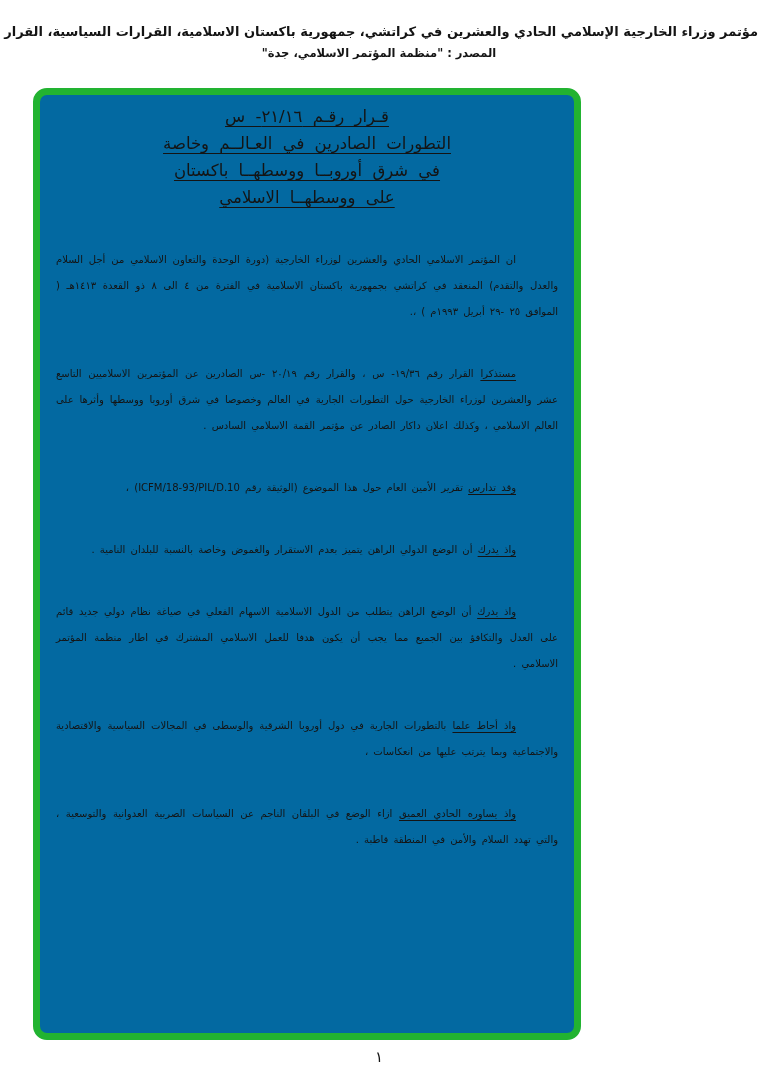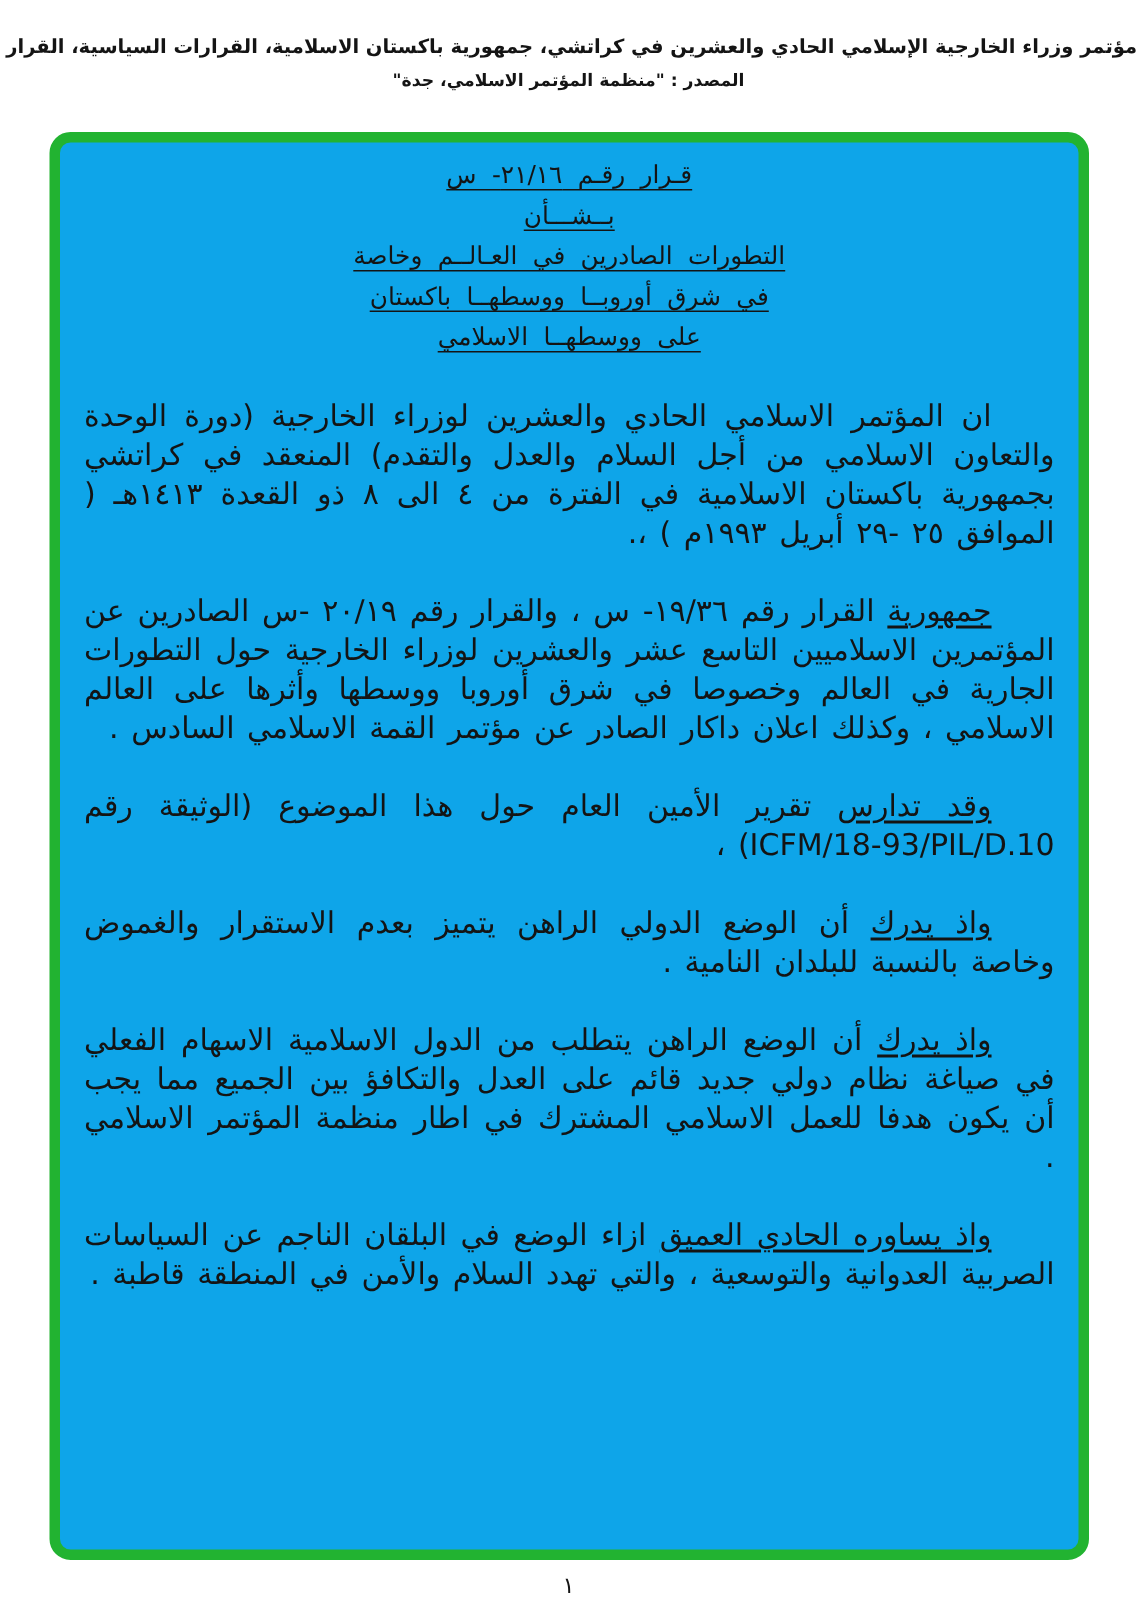--- a/index.html
+++ b/index.html
@@ -17,42 +17,42 @@
   }
   .header-line1 {
     font-size: 13px; font-weight: bold; white-space: nowrap; letter-spacing: 0;
   }
   .header-line2 {
     font-size: 11.5px; font-weight: bold; margin-top: 7px;
   }
   .doc-frame {
     position: absolute; left: 33px; top: 88px;
     box-sizing: border-box;
-    width: 693px; height: 952px;
+    width: 548px; height: 952px;
     border: 7px solid #22b331;
     border-radius: 14px;
     padding: 6px 16px 0 16px;
     overflow: hidden;
-    background: #0ea5e9;
+    background: #0369a1;
   }
   .title-block {
     direction: rtl; text-align: center;
     margin-top: 2px; margin-bottom: 26px;
   }
   .title-line {
     font-size: 16.5px; line-height: 27px;
     text-decoration: underline;
     text-underline-offset: 4px;
     word-spacing: 5px;
     white-space: nowrap;
   }
   .body-text { direction: rtl; }
   .para {
-    margin: 26px 0 0 0;
-    font-size: 20px; line-height: 26px;
+    margin: 36px 0 0 0;
+    font-size: 10px; line-height: 26px;
     text-align: justify;
     text-indent: 42px;
     word-spacing: 2px;
   }
   .para .lead {
     text-decoration: underline;
     text-underline-offset: 3px;
   }
   .page-number {
     position: absolute; bottom: 12px; left: 0; right: 0;
@@ -66,32 +66,32 @@
 
   <div class="header">
     <div class="header-line1">مؤتمر وزراء الخارجية الإسلامي الحادي والعشرين في كراتشي، جمهورية باكستان الاسلامية، القرارات السياسية، القرار الرق٢١/١٦-س</div>
     <div class="header-line2">المصدر : "منظمة المؤتمر الاسلامي، جدة"</div>
   </div>
 
   <div class="doc-frame">
 
     <div class="title-block">
       <div class="title-line">قـرار رقـم ٢١/١٦- س</div>
-      <div class="title-line">بــشـــأن</div>
       <div class="title-line">التطورات الصادرين في العـالــم وخاصة</div>
       <div class="title-line">في شرق أوروبــا ووسطهــا باكستان</div>
       <div class="title-line">على ووسطهــا الاسلامي</div>
     </div>
 
     <div class="body-text">
       <p class="para"><span class="lead"></span><span>ان المؤتمر الاسلامي الحادي والعشرين لوزراء الخارجية (دورة الوحدة والتعاون الاسلامي من أجل السلام والعدل والتقدم) المنعقد في كراتشي بجمهورية باكستان الاسلامية في الفترة من ٤ الى ٨ ذو القعدة ١٤١٣هـ ( الموافق ٢٥ -٢٩ أبريل ١٩٩٣م ) ،.</span></p>
-      <p class="para"><span class="lead">جمهورية</span><span> القرار رقم ١٩/٣٦- س ، والقرار رقم ٢٠/١٩ -س الصادرين عن المؤتمرين الاسلاميين التاسع عشر والعشرين لوزراء الخارجية حول التطورات الجارية في العالم وخصوصا في شرق أوروبا ووسطها وأثرها على العالم الاسلامي ، وكذلك اعلان داكار الصادر عن مؤتمر القمة الاسلامي السادس .</span></p>
+      <p class="para"><span class="lead">مستذكرا</span><span> القرار رقم ١٩/٣٦- س ، والقرار رقم ٢٠/١٩ -س الصادرين عن المؤتمرين الاسلاميين التاسع عشر والعشرين لوزراء الخارجية حول التطورات الجارية في العالم وخصوصا في شرق أوروبا ووسطها وأثرها على العالم الاسلامي ، وكذلك اعلان داكار الصادر عن مؤتمر القمة الاسلامي السادس .</span></p>
       <p class="para"><span class="lead">وقد تدارس</span><span> تقرير الأمين العام حول هذا الموضوع (الوثيقة رقم ICFM/18-93/PIL/D.10) ،</span></p>
       <p class="para"><span class="lead">واذ يدرك</span><span> أن الوضع الدولي الراهن يتميز بعدم الاستقرار والغموض وخاصة بالنسبة للبلدان النامية .</span></p>
       <p class="para"><span class="lead">واذ يدرك</span><span> أن الوضع الراهن يتطلب من الدول الاسلامية الاسهام الفعلي في صياغة نظام دولي جديد قائم على العدل والتكافؤ بين الجميع مما يجب أن يكون هدفا للعمل الاسلامي المشترك في اطار منظمة المؤتمر الاسلامي .</span></p>
+      <p class="para"><span class="lead">واذ أحاط علما</span><span> بالتطورات الجارية في دول أوروبا الشرقية والوسطى في المجالات السياسية والاقتصادية والاجتماعية وبما يترتب عليها من انعكاسات ،</span></p>
       <p class="para"><span class="lead">واذ يساوره الحادي العميق</span><span> ازاء الوضع في البلقان الناجم عن السياسات الصربية العدوانية والتوسعية ، والتي تهدد السلام والأمن في المنطقة قاطبة .</span></p>
     </div>
 
   </div>
 
   <div class="page-number">١</div>
 
 </div>
 
 </body></html>

